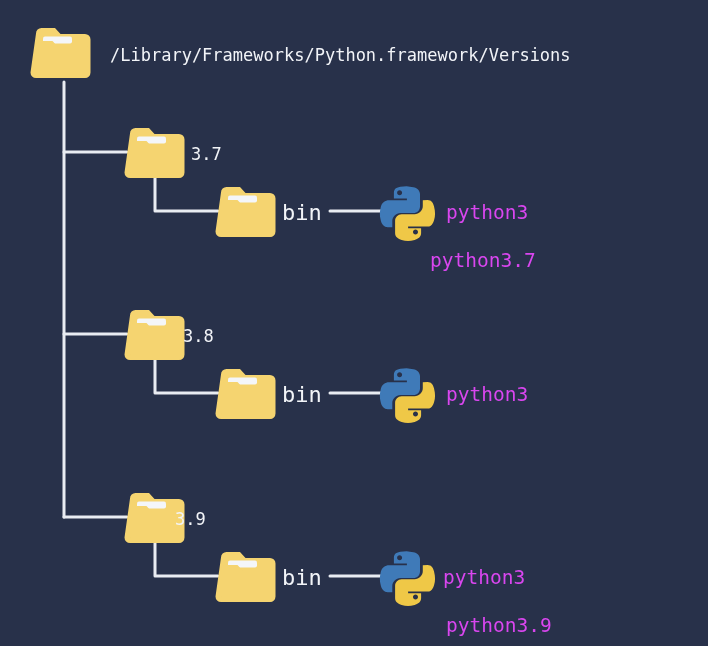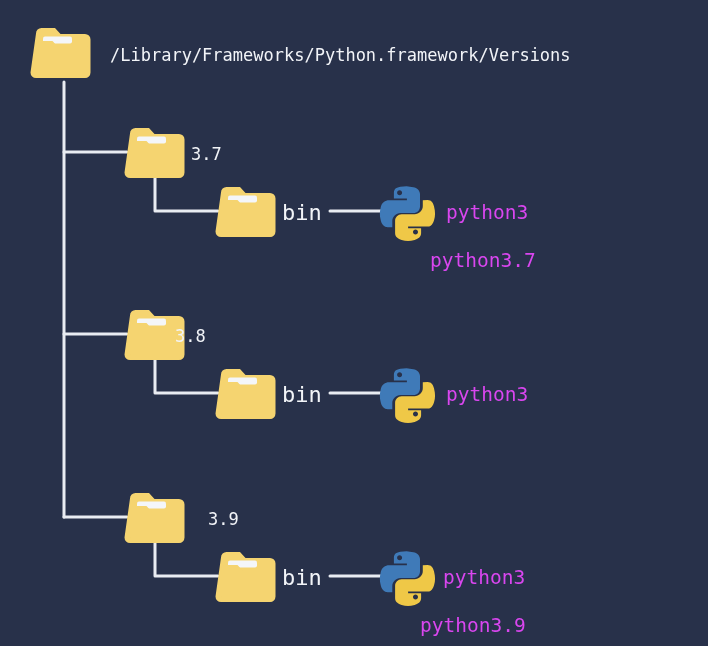--- a/index.html
+++ b/index.html
@@ -137,22 +137,22 @@
     </g>
   </svg>
 
   <div class="node-label root-label" style="left:110px; top:45px;">/Library/Frameworks/Python.framework/Versions</div>
 
   <div class="node-label version-label" style="left:191px; top:144px;">3.7</div>
   <div class="node-label bin-label" style="left:282px; top:203px;">bin</div>
   <div class="node-label py-label" style="left:446px; top:203px;">python3</div>
   <div class="node-label py-label" style="left:430px; top:251px;">python3.7</div>
 
-  <div class="node-label version-label" style="left:175px; top:326px;">3.8</div>
+  <div class="node-label version-label" style="left:183px; top:326px;">3.8</div>
   <div class="node-label bin-label" style="left:282px; top:385px;">bin</div>
   <div class="node-label py-label" style="left:446px; top:385px;">python3</div>
 
-  <div class="node-label version-label" style="left:208px; top:509px;">3.9</div>
+  <div class="node-label version-label" style="left:175px; top:509px;">3.9</div>
   <div class="node-label bin-label" style="left:282px; top:568px;">bin</div>
   <div class="node-label py-label" style="left:443px; top:568px;">python3</div>
-  <div class="node-label py-label" style="left:420px; top:616px;">python3.9</div>
+  <div class="node-label py-label" style="left:446px; top:616px;">python3.9</div>
 
 </div>
 
 </body></html>

